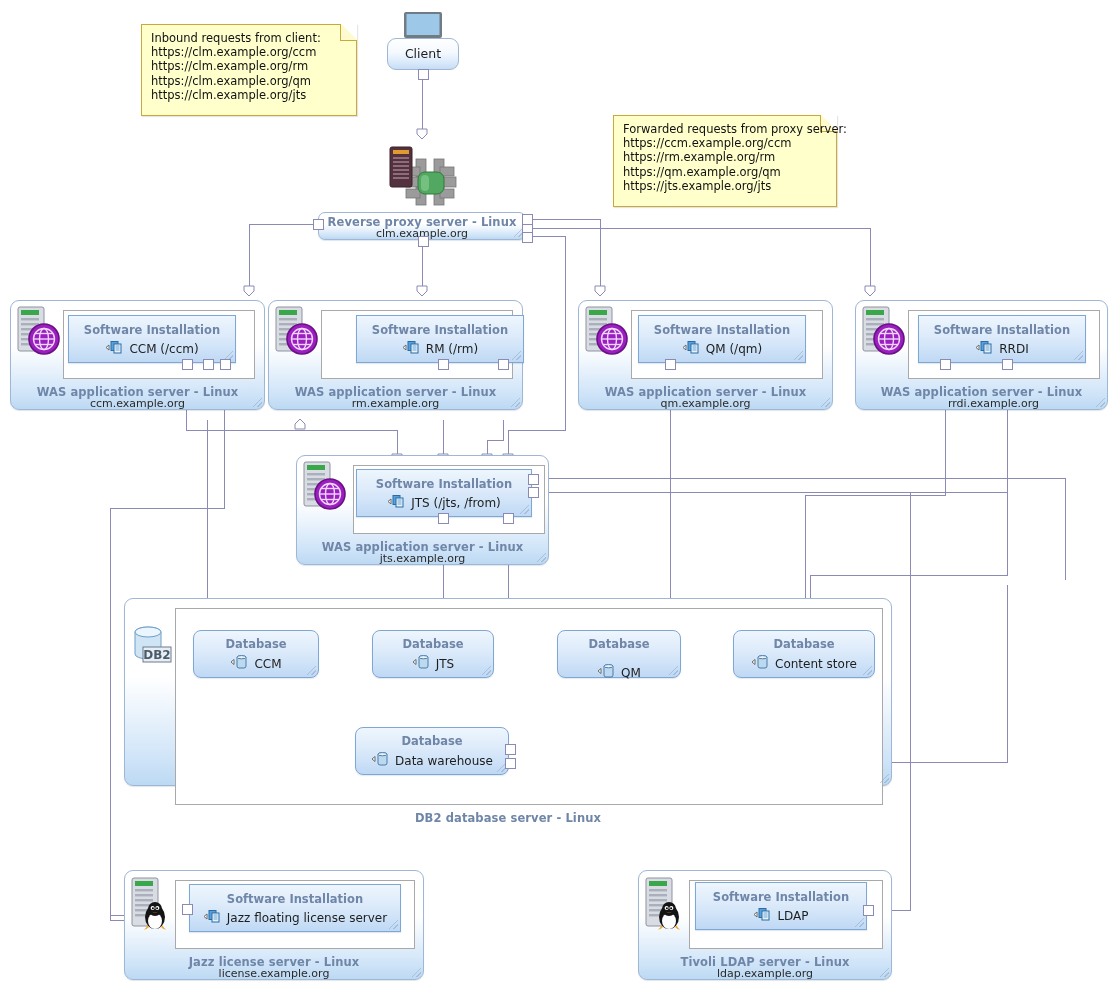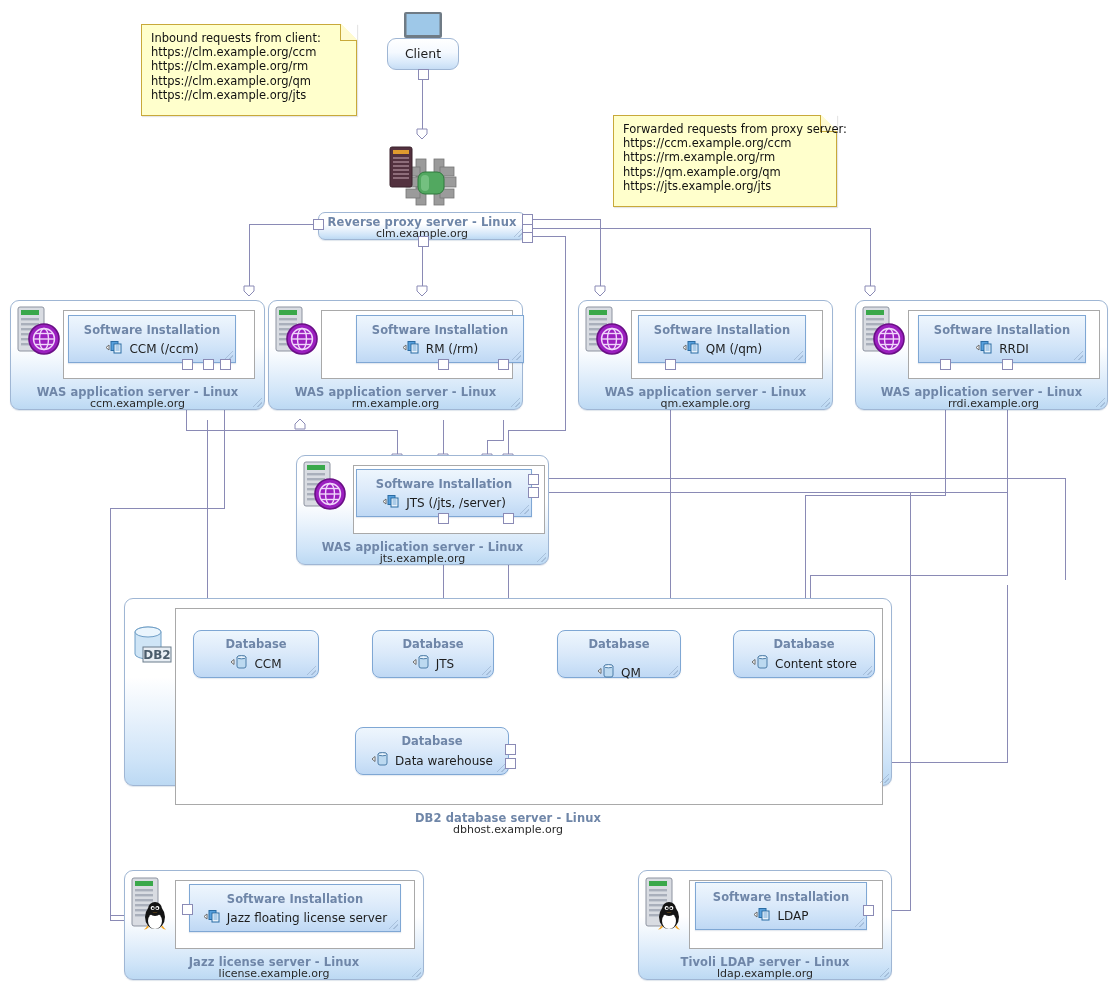--- a/index.html
+++ b/index.html
@@ -443,33 +443,32 @@
             <path d="M1 7.5 L4 5 L4 10 Z" fill="#fff" stroke="#6b6b6b"></path>
         <rect x="6" y="1.5" width="7" height="9" fill="#57a0dd" stroke="#2b6ca3"></rect>
         <rect x="9" y="4" width="7" height="9" fill="#e8f2fb" stroke="#2b6ca3"></rect>
         <g stroke="#6fa6d6">
               <path d="M10.5 6 H14.5"></path>
               <path d="M10.5 8 H14.5"></path>
               <path d="M10.5 10 H14.5"></path>
             </g>
           </svg>
       </span>
-      <span class="nm">JTS (/jts, /server)</span>
+      <span class="nm">JTS (/jts, /from)</span>
     </div>
     <div class="grip"></div>
   </div>
   <div style="position:absolute;left:528px;top:474px;width:9px;height:9px;background:#fff;border:1px solid #8a8ab5;"></div>
   <div style="position:absolute;left:528px;top:487px;width:9px;height:9px;background:#fff;border:1px solid #8a8ab5;"></div>
   <div style="position:absolute;left:438px;top:513px;width:9px;height:9px;background:#fff;border:1px solid #8a8ab5;"></div>
   <div style="position:absolute;left:503px;top:513px;width:9px;height:9px;background:#fff;border:1px solid #8a8ab5;"></div>
 
   <div class="node" style="left:124px;top:598px;width:768px;height:188px;">
     <div class="inner" style="left:50px;top:9px;width:708px;height:197px;"></div>
     <div class="nodelabel" style="top:212px;">DB2 database server - Linux</div>
-    <div class="nodehost" style="top:224px;">dbhost.example.org</div>
     <div class="grip"></div>
   </div>
   <div class="ico" style="left:130px;top:623px;">
     <svg width="44" height="44" viewBox="0 0 44 44">
       <path d="M5 9 a13 5 0 0 1 26 0 v22 a13 5 0 0 1 -26 0 Z" fill="#cfe5f6" stroke="#6f9ec6"></path>
       <ellipse cx="18" cy="9" rx="13" ry="5" fill="#eaf5fd" stroke="#6f9ec6"></ellipse>
       <rect x="13" y="24" width="28" height="15" fill="#e8eef4" stroke="#6b7c8c"></rect>
       <text x="27" y="36" font-family="DejaVu Sans, sans-serif" font-size="12" font-weight="bold" fill="#4a5c6b" text-anchor="middle">DB2</text>
     </svg>
   </div>

